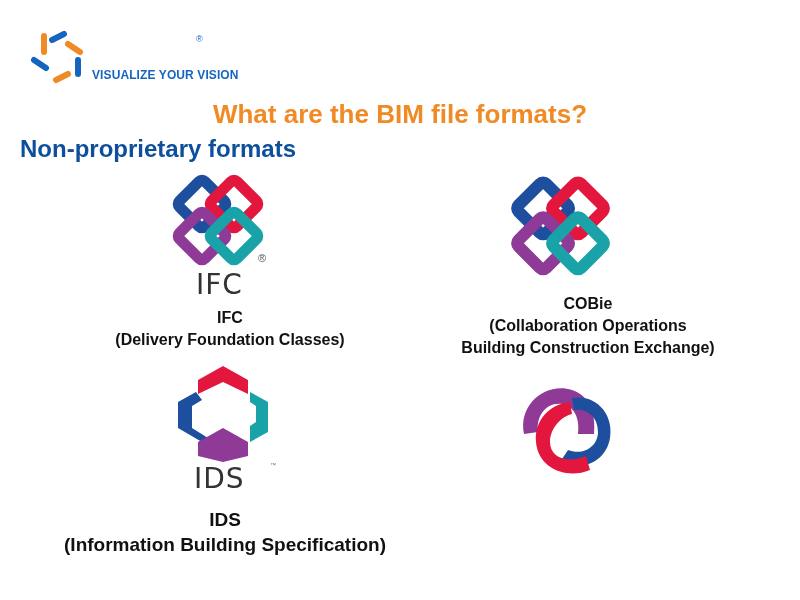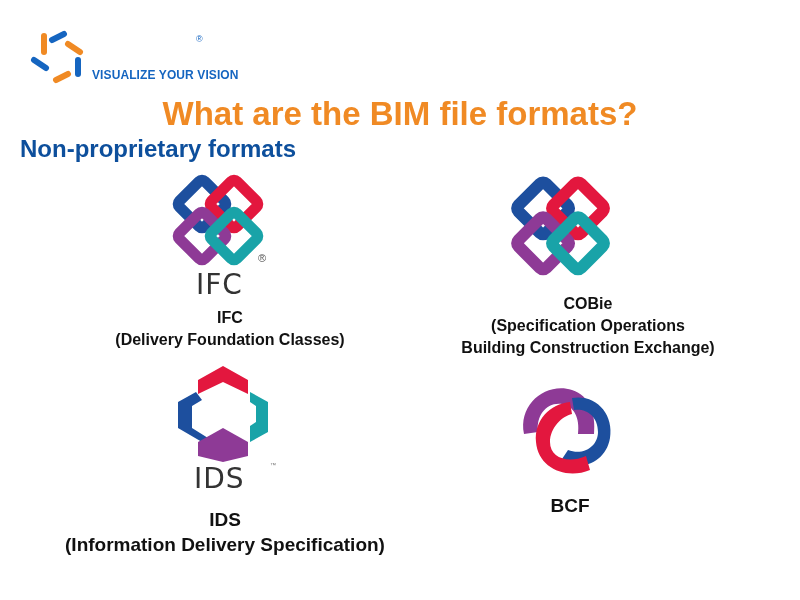--- a/index.html
+++ b/index.html
@@ -15,21 +15,21 @@
     }
     .logo-word .vi { color: #f08a24; }
     .logo-word .bim { color: #1565c0; }
     .logo-reg { position: absolute; left: 168px; top: 4px; font-size: 9px; color: #1565c0; }
     .logo-tag {
       position: absolute; left: 64px; top: 38px; font-size: 12px; font-weight: bold;
       color: #1565c0; letter-spacing: 0.1px; white-space: nowrap;
     }
     .title {
       position: absolute; left: 0; width: 800px; top: 94px; text-align: center;
-      font-size: 33px; font-weight: bold; color: #f08a24; line-height: 40px;
+      font-size: 26px; font-weight: bold; color: #f08a24; line-height: 40px;
     }
     .subtitle {
       position: absolute; left: 0; width: 800px; top: 135px; text-align: left;
       font-size: 24px; font-weight: bold; color: #0d4f9c; line-height: 28px; padding-left: 20px;
     }
     .card { position: absolute; text-align: center; }
     .card-label {
       font-size: 16px; font-weight: bold; color: #111; line-height: 22px; white-space: nowrap;
     }
     .card-label.big { font-size: 19px; line-height: 25px; }
@@ -82,41 +82,40 @@
     <g fill="none" stroke-width="11" stroke-linejoin="round">
       <rect x="16" y="14" width="36" height="36" rx="4" transform="rotate(45 34 32)" stroke="#1d4f9e"></rect>
       <rect x="48" y="14" width="36" height="36" rx="4" transform="rotate(45 66 32)" stroke="#e3173e"></rect>
       <rect x="16" y="46" width="36" height="36" rx="4" transform="rotate(45 34 64)" stroke="#8e3a96"></rect>
       <rect x="48" y="46" width="36" height="36" rx="4" transform="rotate(45 66 64)" stroke="#19a3a8"></rect>
     </g>
   </svg>
 </div>
 <div class="card" style="left:428px; width:320px; top:293px;">
   <div class="card-label">COBie</div>
-  <div class="card-label">(Specification Operations</div>
+  <div class="card-label">(Collaboration Operations</div>
   <div class="card-label">Building Construction Exchange)</div>
 </div>
 
 <div class="icon-wrap" style="left:168px; top:362px; width:110px; height:140px;">
   <svg width="110" height="100" viewBox="0 0 110 100">
     <polygon points="55,4 80,18 80,32 55,20 30,32 30,18" fill="#e3173e"></polygon>
     <polygon points="82,30 100,40 100,70 82,80 82,64 88,60 88,44 82,40" fill="#19a3a8"></polygon>
     <polygon points="28,30 10,40 10,66 34,80 40,76 24,66 24,44 34,38" fill="#1d4f9e"></polygon>
     <polygon points="30,80 55,66 80,80 80,94 55,100 30,94" fill="#8e3a96"></polygon>
   </svg>
   <span class="icon-caption" style="left:26px; top:100px;">IDS</span>
   <span style="position:absolute; left:102px; top:100px; font-size:6px; color:#777;">™</span>
 </div>
 <div class="card" style="left:40px; width:370px; top:507px;">
   <div class="card-label big">IDS</div>
-  <div class="card-label big">(Information Delivery Specification)</div>
+  <div class="card-label big">(Information Building Specification)</div>
 </div>
 
 <div class="icon-wrap" style="left:510px; top:376px; width:110px; height:110px;">
   <svg width="110" height="110" viewBox="0 0 110 110">
     <path d="M14,58 C8,28 36,6 62,14 C80,20 86,38 84,58 L68,58 C70,42 64,30 52,28 C36,26 26,40 28,56 Z" fill="#8e3a96"></path>
     <path d="M62,22 C86,18 104,38 100,62 C96,86 72,96 50,86 L58,74 C74,80 88,70 88,56 C88,40 76,32 64,34 Z" fill="#1d4f9e"></path>
     <path d="M60,26 C40,28 24,44 26,66 C28,92 56,104 80,94 L76,80 C58,88 40,82 40,66 C40,52 52,40 62,38 Z" fill="#e3173e"></path>
   </svg>
 </div>
 <div class="card" style="left:410px; width:320px; top:493px;">
-  <div class="card-label big">BCF</div>
 </div>
 
 </body></html>

